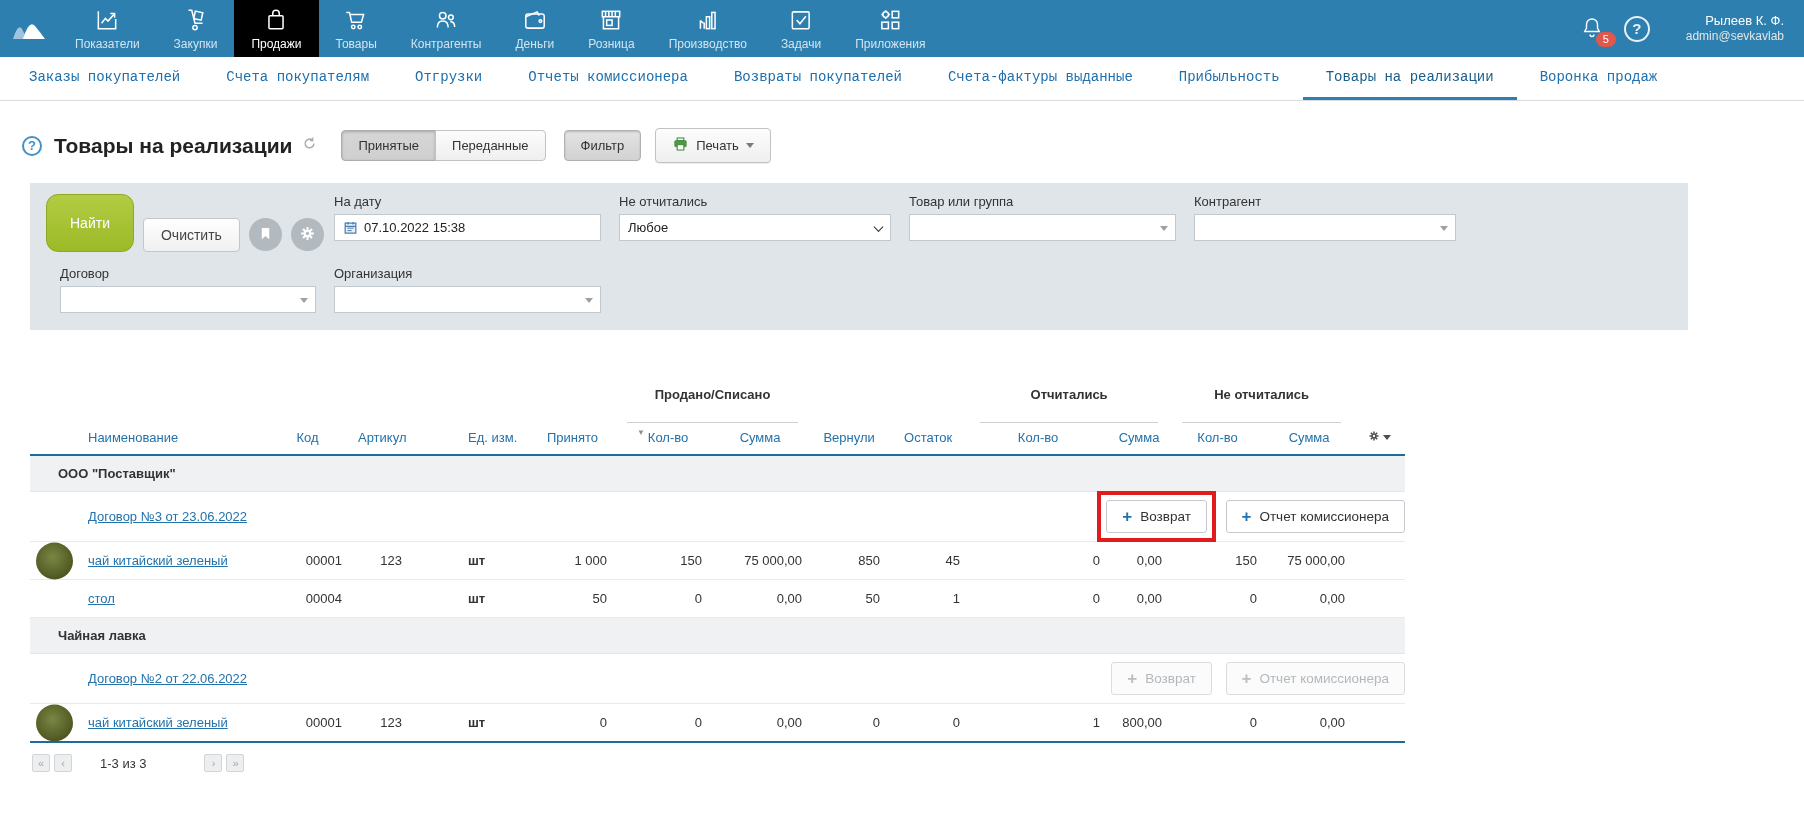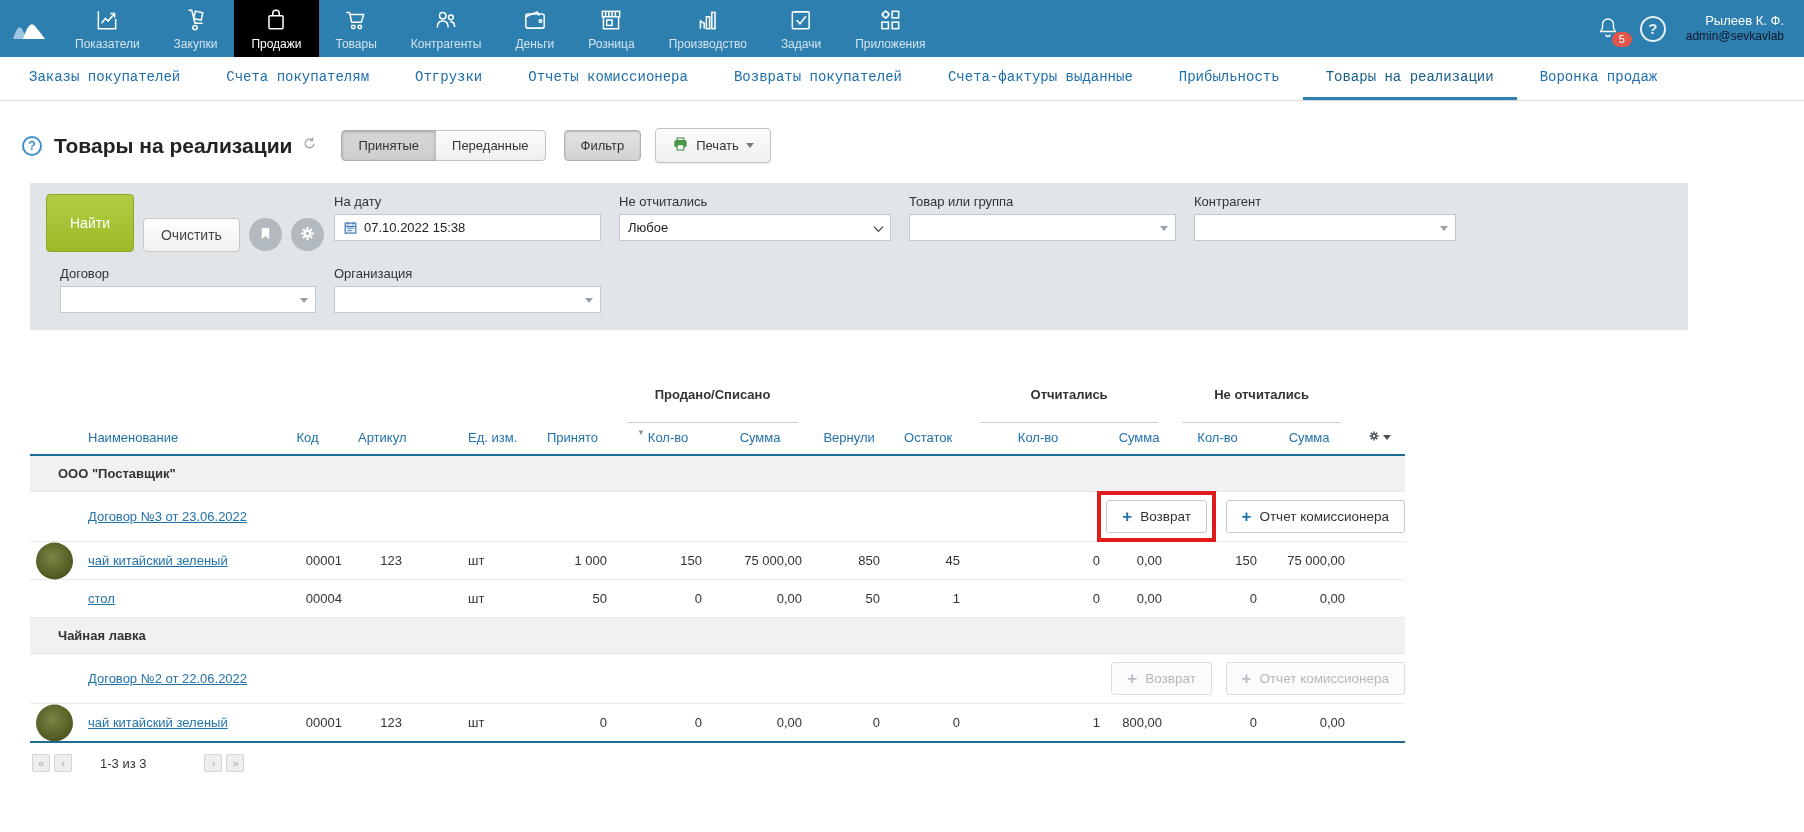--- a/index.html
+++ b/index.html
@@ -20,21 +20,21 @@
   .nav-item.active { background: #000000; color: #fff; }
   .nav-right { margin-left: auto; display: flex; align-items: center; gap: 20px; padding-right: 20px; }
   .bell-wrap { position: relative; cursor: pointer; }
   .badge { position: absolute; right: -12px; bottom: -4px; background: #e2574b; color: #fff;
     font-size: 11px; line-height: 15px; padding: 0 7px; border-radius: 9px; }
   .help-circle { width: 26px; height: 26px; border: 2px solid #e7f0f6; border-radius: 50%;
     display: flex; align-items: center; justify-content: center; color: #e7f0f6; font-size: 15px;
     font-weight: bold; cursor: pointer; }
   .user-block { text-align: right; line-height: 1.25; cursor: pointer; }
   .user-name { color: #fff; font-size: 13px; }
-  .user-email { color: #0f172a; font-size: 12px; }
+  .user-email { color: #e5e5e5; font-size: 12px; margin-left: 16px; }
 
   
   .tabs { display: flex; align-items: stretch; height: 44px; padding: 0 6px; border-bottom: 1px solid #dadddf; }
   .tab { display: flex; align-items: center; padding: 0 23px; color: #1d6fad; font-size: 14px;
     cursor: pointer; border-bottom: 3px solid transparent; font-family: Liberation Mono, monospace; }
   .tab.active { color: #195e88; border-bottom-color: #2c7fae; }
 
   
   .title-row { display: flex; align-items: center; margin: 27px 0 0 22px; }
   .q-icon { width: 20px; height: 20px; border: 2px solid #4290c9; border-radius: 50%; color: #4290c9;
@@ -54,21 +54,21 @@
   .filter-btn { margin-right: 14px; background: linear-gradient(#e3e3e3, #d2d2d2); border-color: #b1b1b1;
     box-shadow: inset 0 1px 2px rgba(0,0,0,.18); }
   .caret { width: 0; height: 0; border-left: 4px solid transparent; border-right: 4px solid transparent;
     border-top: 5px solid #7a7a7a; display: inline-block; }
 
   
   .filter { background: #dfe5e9; margin: 20px 0 0 30px; width: 1658px; padding: 11px 16px 17px;
     display: grid; grid-template-columns: 288px 285px 290px 285px 280px; grid-row-gap: 13px; }
   .f-controls { display: flex; align-items: flex-end; gap: 9px; padding-bottom: 1px; }
   .find-btn { background: linear-gradient(#b2cc43, #9cba27); border: 1px solid #8ba922; color: #fff;
-    font-size: 14px; padding: 20px 23px; border-radius: 4px; cursor: pointer; text-align: center; }
+    font-size: 14px; padding: 20px 23px; border-radius: 12px; cursor: pointer; text-align: center; }
   .clear-btn { background: linear-gradient(#fff, #f0f0f0); border: 1px solid #c6c6c6; color: #444;
     font-size: 14px; padding: 8px 17px; border-radius: 4px; cursor: pointer; }
   .circ { width: 33px; height: 33px; border-radius: 50%; background: #b2b9bf; border: none;
     display: flex; align-items: center; justify-content: center; cursor: pointer; margin-bottom: 1px; }
   .field { padding-right: 18px; }
   .f-label { font-size: 13px; color: #333; margin-bottom: 5px; }
   .f-input { background: #fff; border: 1px solid #c2c9ce; height: 27px; display: flex;
     align-items: center; padding: 0 8px; font-size: 13px; color: #222; position: relative; cursor: text; }
   .f-input.combo { cursor: pointer; }
   .combo-arrow { position: absolute; right: 7px; top: 50%; margin-top: -2px; width: 0; height: 0;
@@ -83,21 +83,21 @@
   thead tr.cols th { border-bottom: 2px solid #1d6b97; }
   th.group-h { color: #333; font-weight: bold; text-align: center; cursor: default; padding-bottom: 0; }
   th.group-h .g-inner { display: block; padding-bottom: 20px; border-bottom: 1px solid #ccd1d5; margin: 0 4px; }
   th.h-name { text-align: left; padding-left: 58px; }
   th.h-unit { text-align: left; padding-left: 58px; }
   .sort-caret { display: inline-block; font-size: 8px; color: #8d9499; vertical-align: 7px; margin-right: 3px; }
   .cols-gear { display: inline-flex; align-items: center; gap: 3px; cursor: pointer; }
 
   td { padding: 11px 8px; font-size: 13px; color: #333; }
   td.num { text-align: right; }
-  td.unit-cell { text-align: left; padding-left: 58px; }
+  td.unit-cell { text-align: left; padding-left: 58px; font-weight: bold; }
   tr.group-row td { background: #f0f1f2; font-weight: bold; border-top: 1px solid #e3e5e7;
     border-bottom: 1px solid #e3e5e7; padding: 10px 8px 10px 28px; }
   tr.contract-row td { border-bottom: 1px solid #e8eaec; padding: 12px 8px 12px 58px; }
   tr.contract-row td.actions { text-align: right; padding: 8px 0 8px 8px; white-space: nowrap; }
   a.blue-link { color: #2272ab; text-decoration: underline; cursor: pointer; }
   .action-btn { display: inline-flex; align-items: center; gap: 8px; border: 1px solid #c5c9cd;
     background: #fff; border-radius: 3px; padding: 8px 15px; font-size: 13.5px; color: #333;
     cursor: pointer; vertical-align: middle; }
   .action-btn .plus { color: #2272ab; font-size: 17px; font-weight: bold; line-height: 12px; }
   .action-btn.disabled { color: #b3b8bd; border-color: #dadde0; background: #fbfbfb; cursor: default; }

